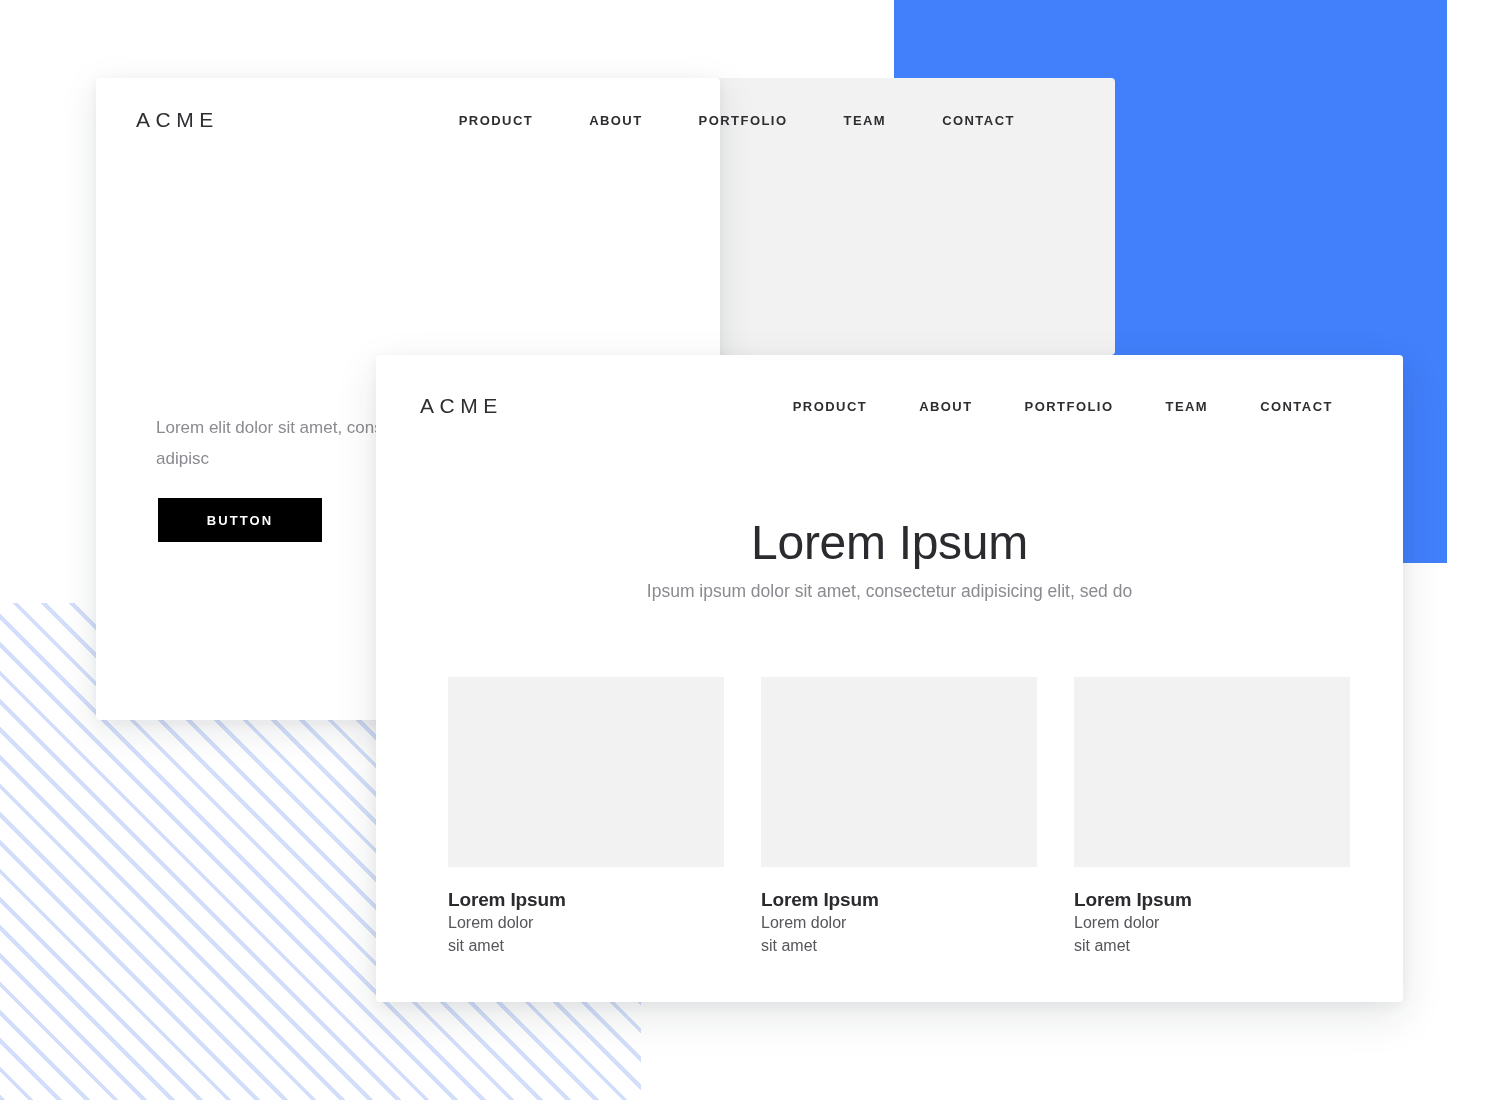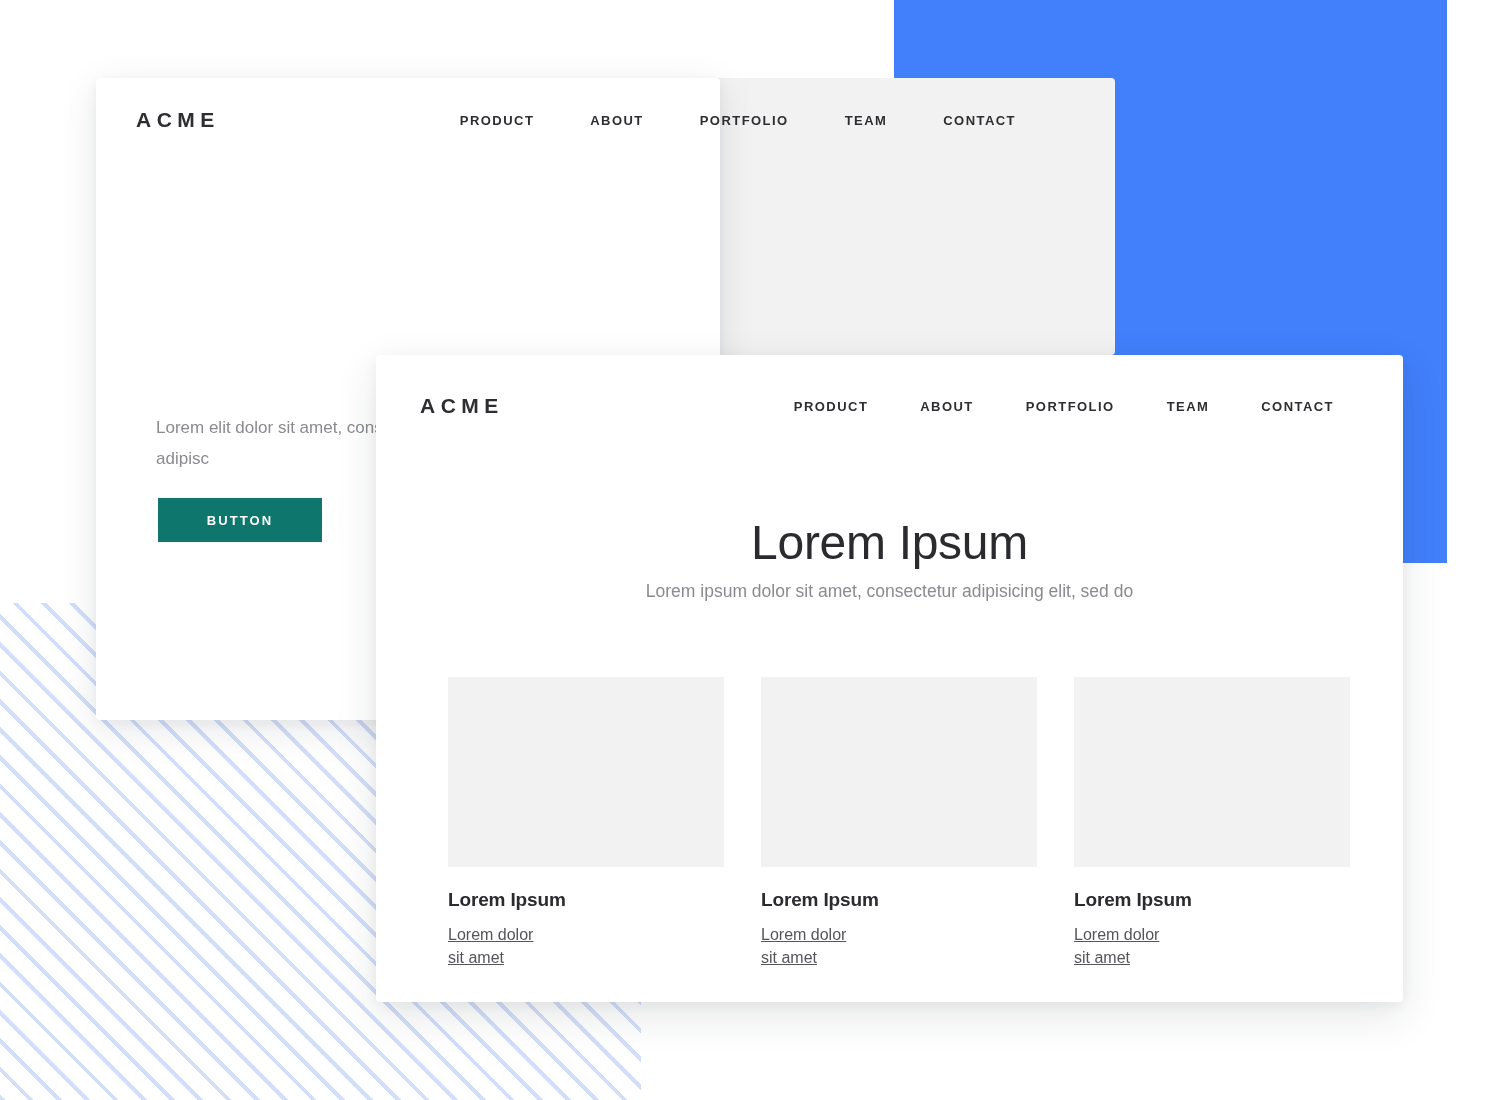--- a/index.html
+++ b/index.html
@@ -92,21 +92,21 @@
 
   
   .navbar {
     position: absolute;
     display: flex;
     align-items: center;
   }
 
   .logo {
     font-size: 21px;
-    font-weight: 700;
+    font-weight: 400;
     letter-spacing: 5.5px;
     color: #2e2e32;
     white-space: nowrap;
   }
 
   .nav-links {
     display: flex;
     align-items: center;
     white-space: nowrap;
     justify-content: space-between;
@@ -152,21 +152,21 @@
     color: #8a8a90;
     font-weight: 400;
   }
 
   .hero-button {
     position: absolute;
     left: 158px;
     top: 498px;
     width: 164px;
     height: 44px;
-    background: #0f766e;
+    background: #000000;
     border: none;
     color: #ffffff;
     font-size: 13px;
     font-weight: 700;
     letter-spacing: 2.1px;
     font-family: "Liberation Sans", "DejaVu Sans", sans-serif;
     cursor: pointer;
     display: flex;
     align-items: center;
     justify-content: center;
@@ -216,26 +216,24 @@
 
   .feat-item-title {
     margin-top: 22px;
     font-size: 19px;
     font-weight: 700;
     color: #2b2b2f;
     letter-spacing: -0.15px;
   }
 
   .feat-item-desc {
-    margin-top: 12px;
     font-size: 16px;
     line-height: 23px;
     color: #55555b;
     white-space: pre-line;
-    text-decoration: underline;
   }
 </style>
 </head>
 <body>
 
 <div id="canvas">
 
   <div class="blue-square"></div>
   <div class="hatch-block"></div>
 
@@ -264,21 +262,21 @@
     <div class="nav-links">
       <a class="nav-link">PRODUCT</a>
       <a class="nav-link">ABOUT</a>
       <a class="nav-link">PORTFOLIO</a>
       <a class="nav-link">TEAM</a>
       <a class="nav-link">CONTACT</a>
     </div>
   </nav>
 
   <h1 class="feat-title" style="z-index:7;">Lorem Ipsum</h1>
-  <p class="feat-sub" style="z-index:7;">Lorem ipsum dolor sit amet,
+  <p class="feat-sub" style="z-index:7;">Ipsum ipsum dolor sit amet,
 consectetur adipisicing elit, sed do</p>
 
   <div class="feat-grid" style="z-index:7;">
 
     <div class="feat-item">
       <div class="feat-thumb"></div>
       <div class="feat-item-title">Lorem Ipsum</div>
       <div class="feat-item-desc">Lorem dolor
 sit amet</div>
     </div>

